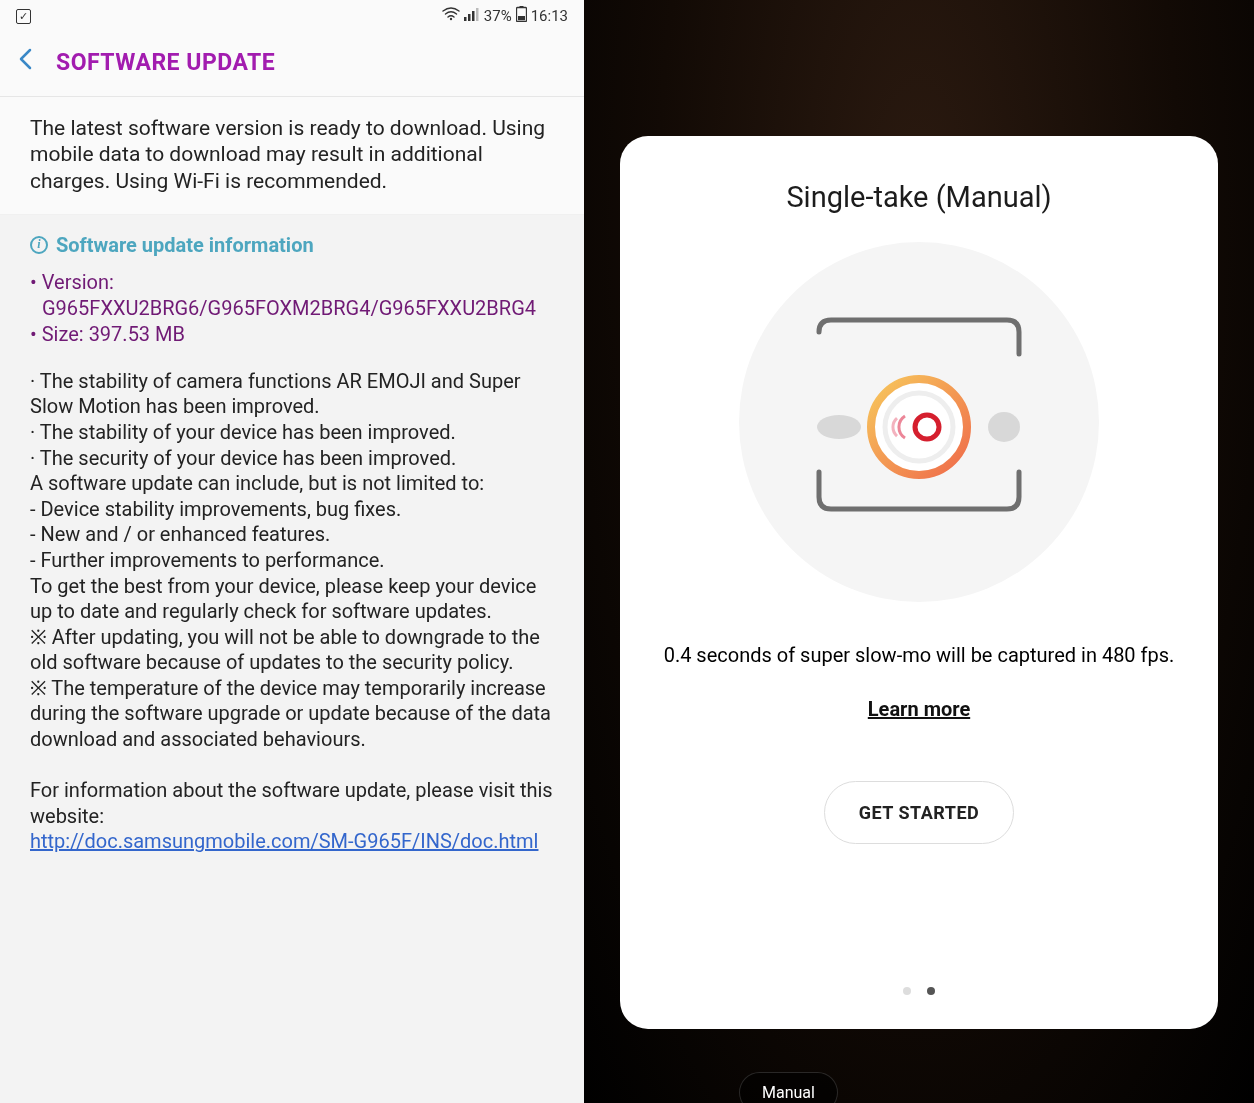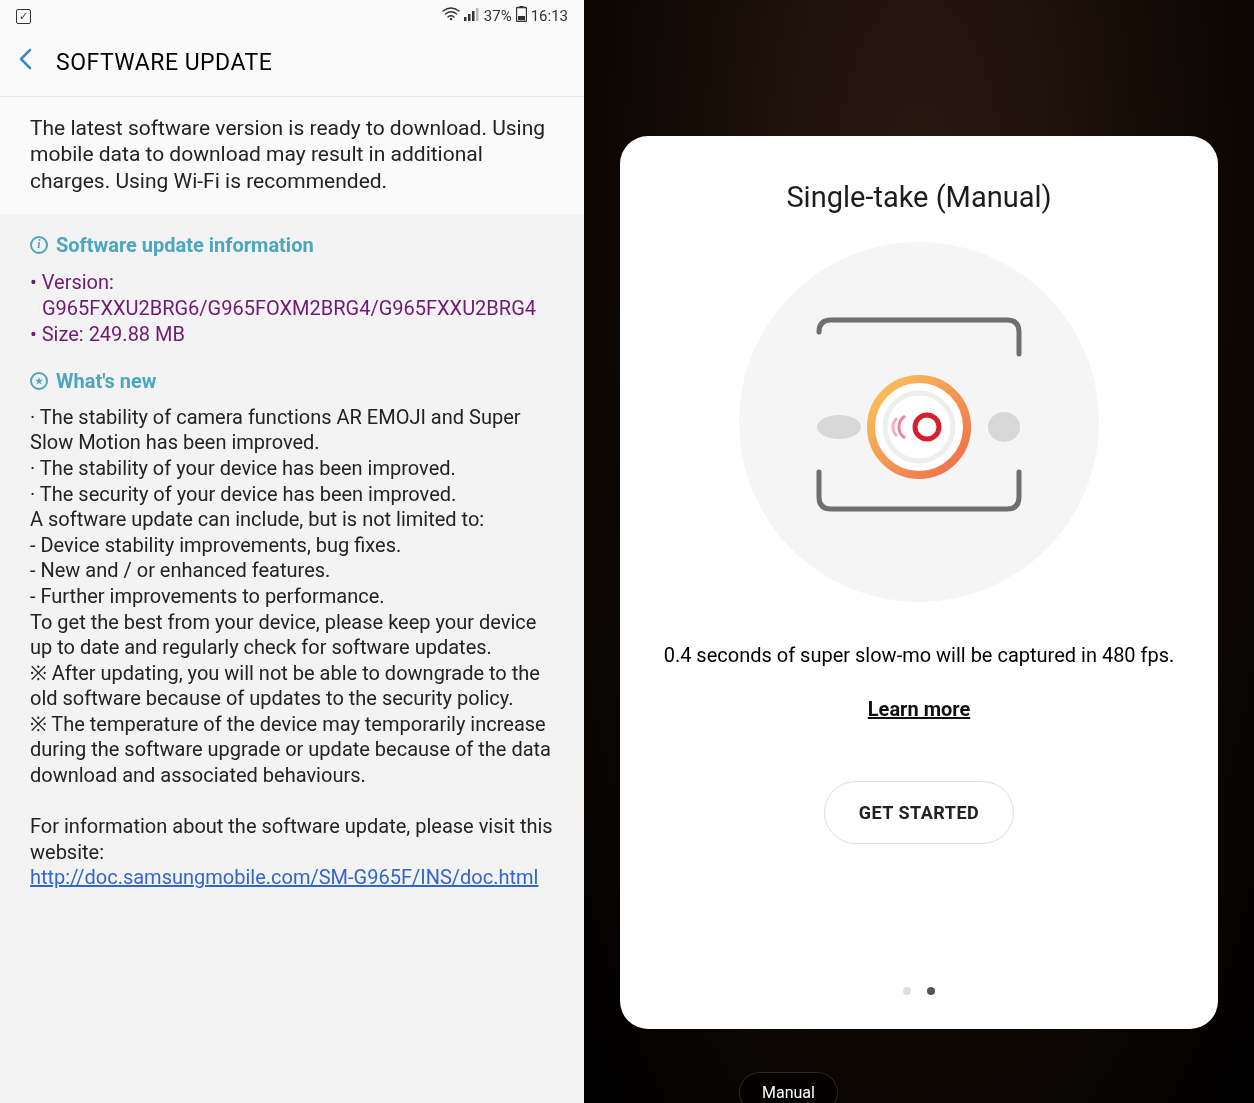--- a/index.html
+++ b/index.html
@@ -42,23 +42,23 @@
     gap: 24px;
     padding: 18px 18px 20px 18px;
     border-bottom: 1px solid rgba(0,0,0,0.08);
     background: #fafafa;
   }
   .back-arrow {
     font-size: 24px; color: #3a88c7; font-weight: 300;
   }
   .header-title {
     font-size: 23px;
-    font-weight: 400;
+    font-weight: 700;
     letter-spacing: 0.5px;
-    color: #000000;
+    color: #a21caf;
   }
   .notice {
     padding: 18px 30px 20px 30px;
     font-size: 21px;
     line-height: 1.25;
     color: #232323;
     background: #fafafa;
     border-bottom: 1px solid rgba(0,0,0,0.04);
   }
   .content {
@@ -261,28 +261,24 @@
   </div>
 
   <div class="notice">The latest software version is ready to download. Using mobile data to download may result in additional charges. Using Wi-Fi is recommended.</div>
 
   <div class="content">
     <div class="section-head">
       <span class="info-icon">i</span>
       <span>Software update information</span>
     </div>
     <div class="bullet-line">Version: G965FXXU2BRG6/G965FOXM2BRG4/G965FXXU2BRG4</div>
-    <div class="bullet-line">Size: 249.88 MB</div>
+    <div class="bullet-line">Size: 397.53 MB</div>
 
     <div class="section-gap"></div>
 
-    <div class="section-head">
-      <span class="badge-icon"></span>
-      <span>What's new</span>
-    </div>
     <div class="body-text" style="white-space: pre-line;">· The stability of camera functions AR EMOJI and Super Slow Motion has been improved.
 · The stability of your device has been improved.
 · The security of your device has been improved.
 A software update can include, but is not limited to:
  - Device stability improvements, bug fixes.
  - New and / or enhanced features.
  - Further improvements to performance.
 To get the best from your device, please keep your device up to date and regularly check for software updates.
 ※ After updating, you will not be able to downgrade to the old software because of updates to the security policy.
 ※ The temperature of the device may temporarily increase during the software upgrade or update because of the data download and associated behaviours.

